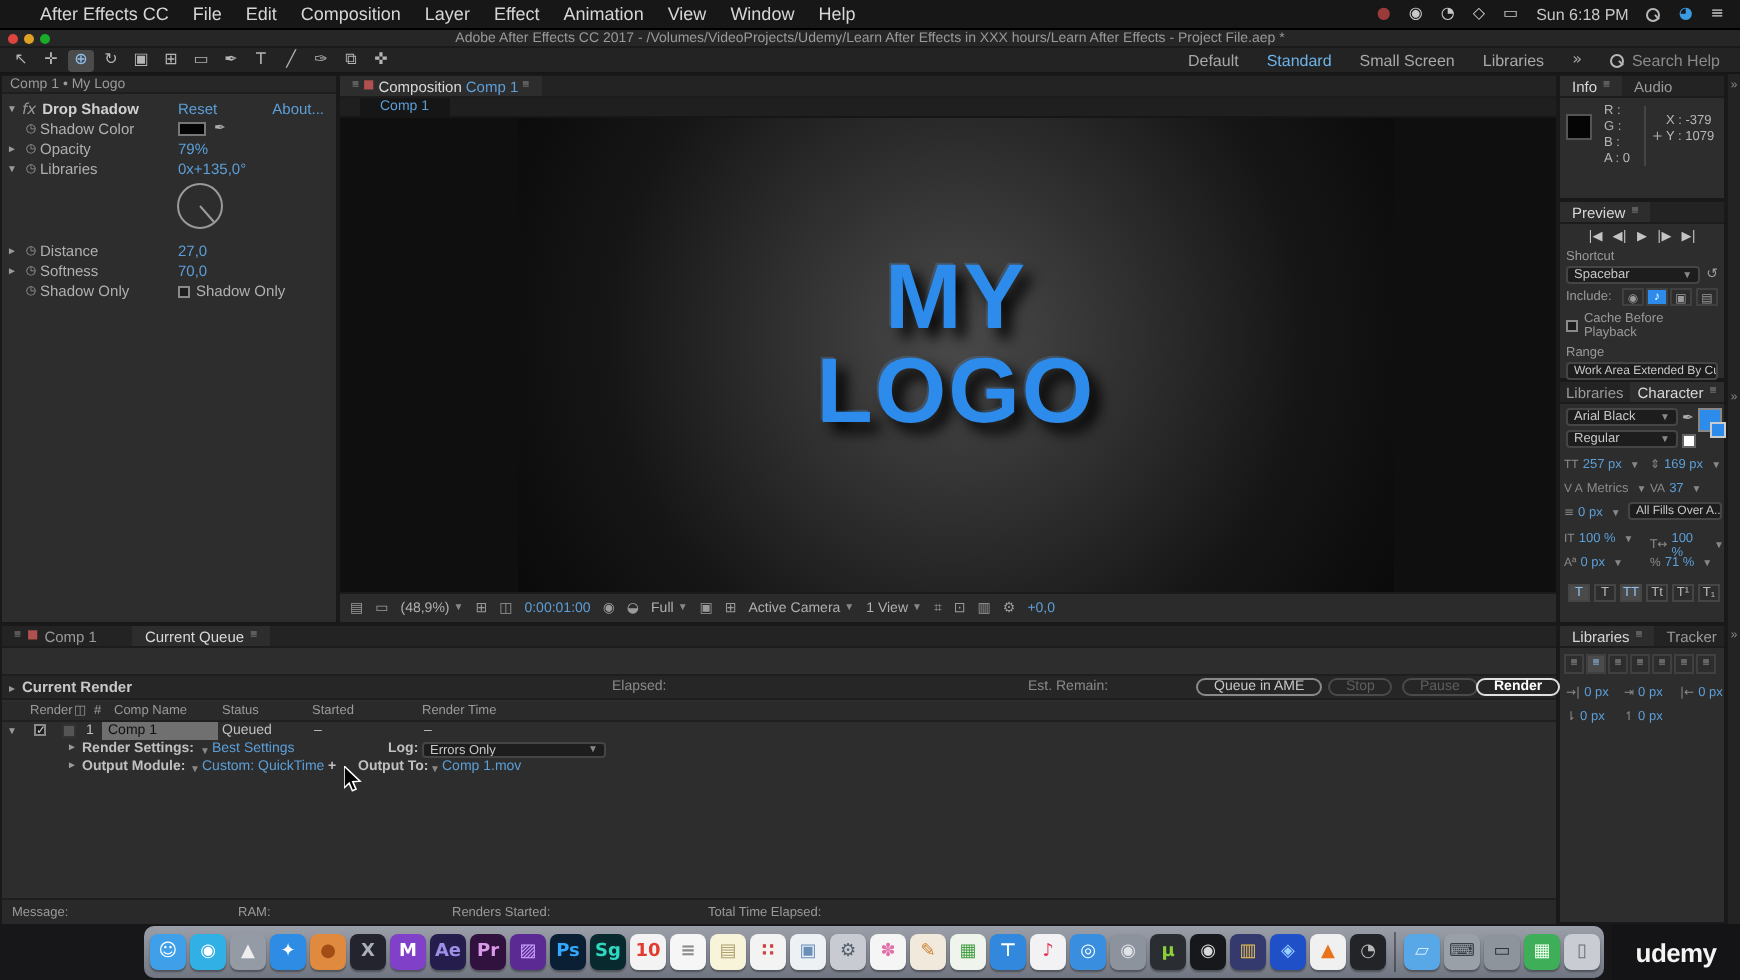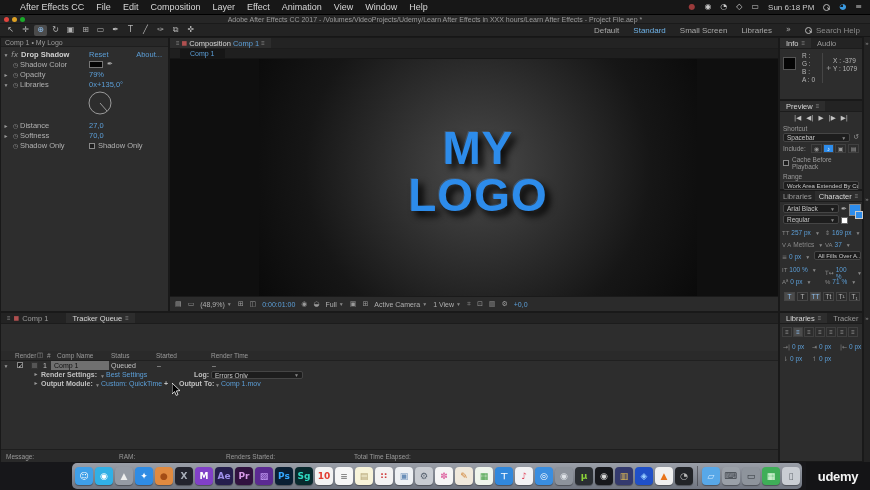--- a/index.html
+++ b/index.html
@@ -459,23 +459,33 @@
   </div>
 
   <div class="abs panel" style="left:0;top:312px;width:779px;height:150px">
     <div class="tabrow">
       <span class="tab" style="gap:3px">
         <span class="tabmenu">≡</span>
         <span class="ico" style="color:#b05050;font-size:6px">■</span>
         <span>Comp 1</span>
       </span>
       <span class="tab active" style="margin-left:12px">
-        <span>Tracker Queue</span>
+        <span>Current Queue</span>
         <span class="tabmenu">≡</span>
       </span>
+    </div>
+    <div class="rqbar" style="top:24px;height:13px">
+      <span class="twirl" style="font-size:6px">▸</span>
+      <span style="font-weight:bold">Current Render</span>
+      <span class="abs dim" style="left:305px;font-size:7px">Elapsed:</span>
+      <span class="abs dim" style="left:513px;font-size:7px">Est. Remain:</span>
+      <span class="abs pill" style="left:597px">Queue in AME</span>
+      <span class="abs pill disabled" style="left:663px">Stop</span>
+      <span class="abs pill disabled" style="left:700px">Pause</span>
+      <span class="abs pill primary" style="left:737px">Render</span>
     </div>
     <div class="abs" style="left:0;top:38px;width:100%;height:10px;background:#2a2a2a;border-bottom:1px solid #202020">
       <span class="colhead" style="left:14px">Render</span>
       <span class="colhead ico" style="left:36px">◫</span>
       <span class="colhead" style="left:46px">#</span>
       <span class="colhead" style="left:56px">Comp Name</span>
       <span class="colhead" style="left:110px">Status</span>
       <span class="colhead" style="left:155px">Started</span>
       <span class="colhead" style="left:210px">Render Time</span>
     </div>

